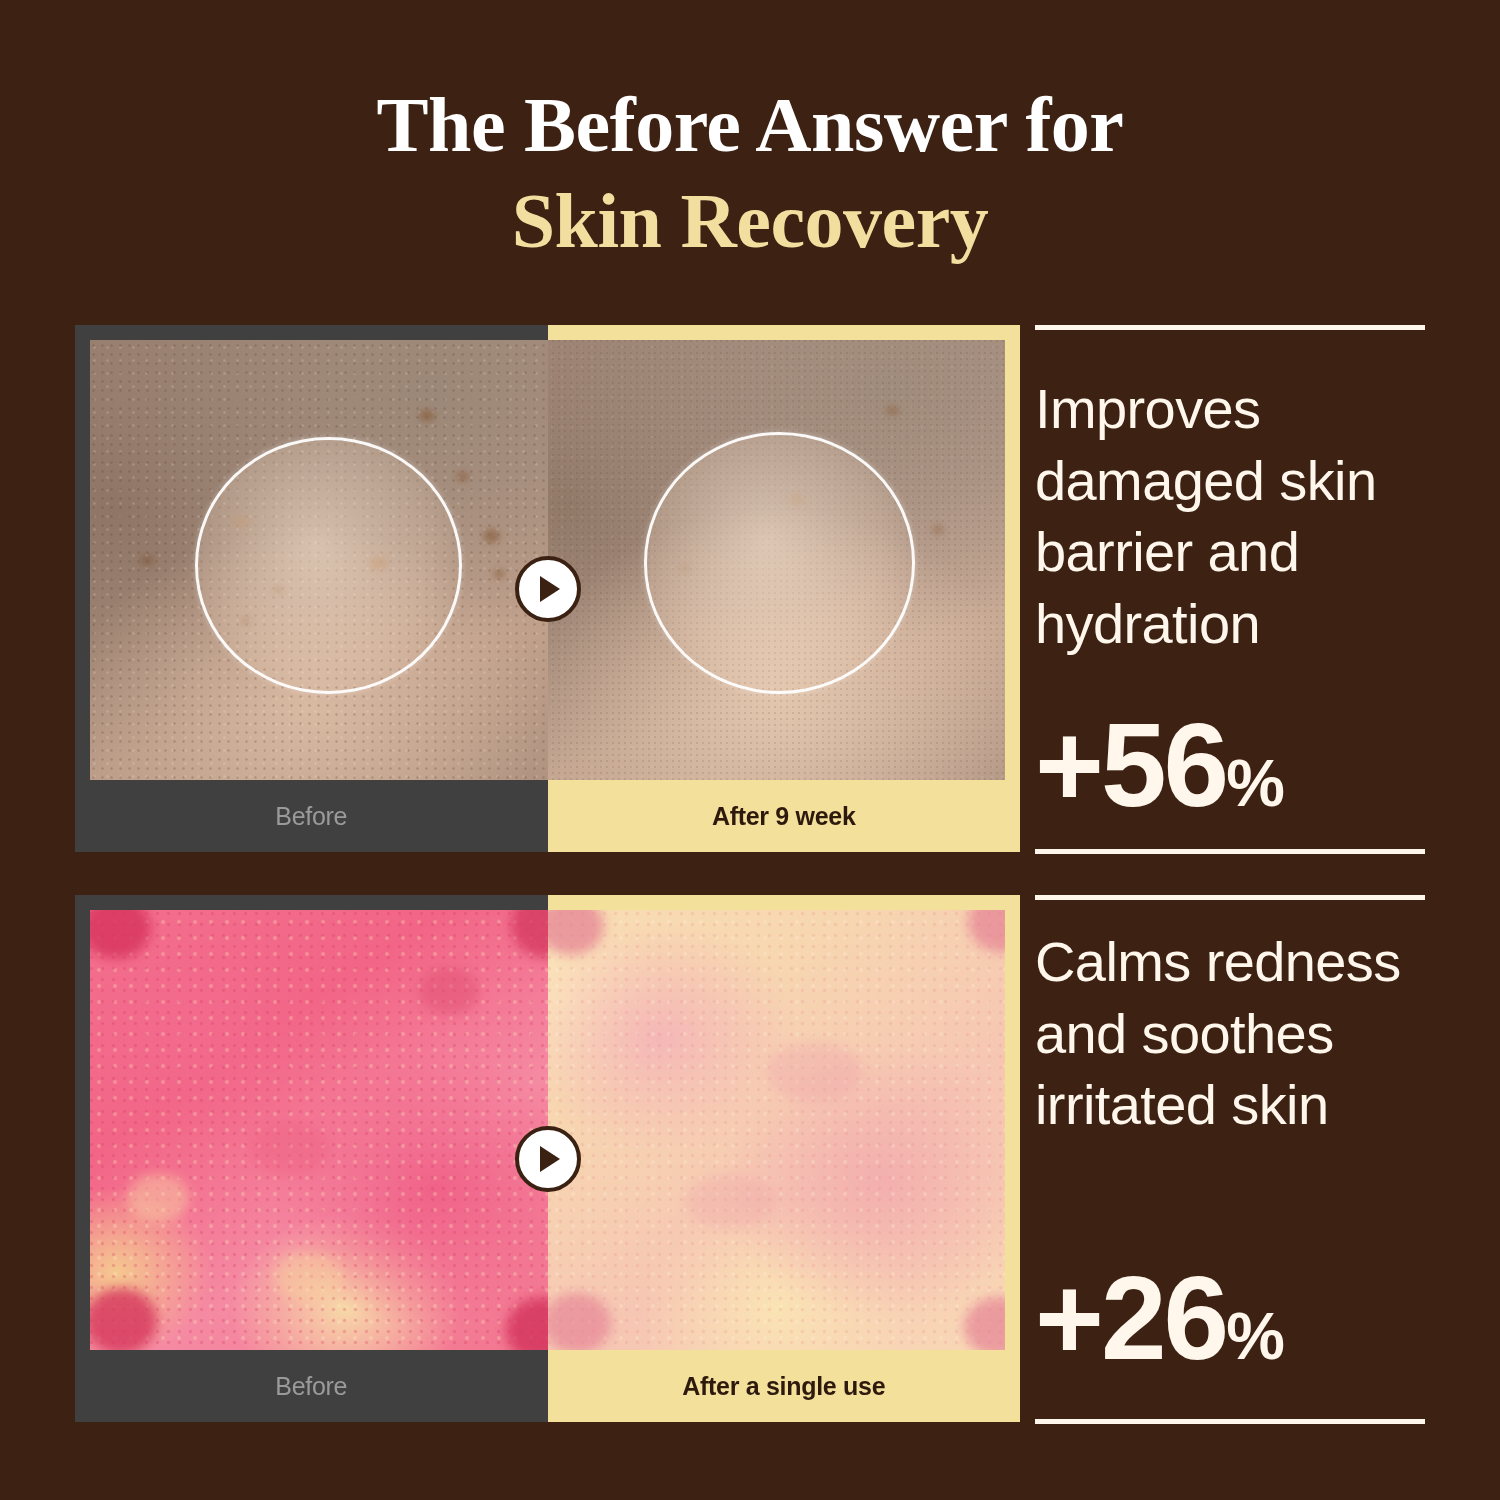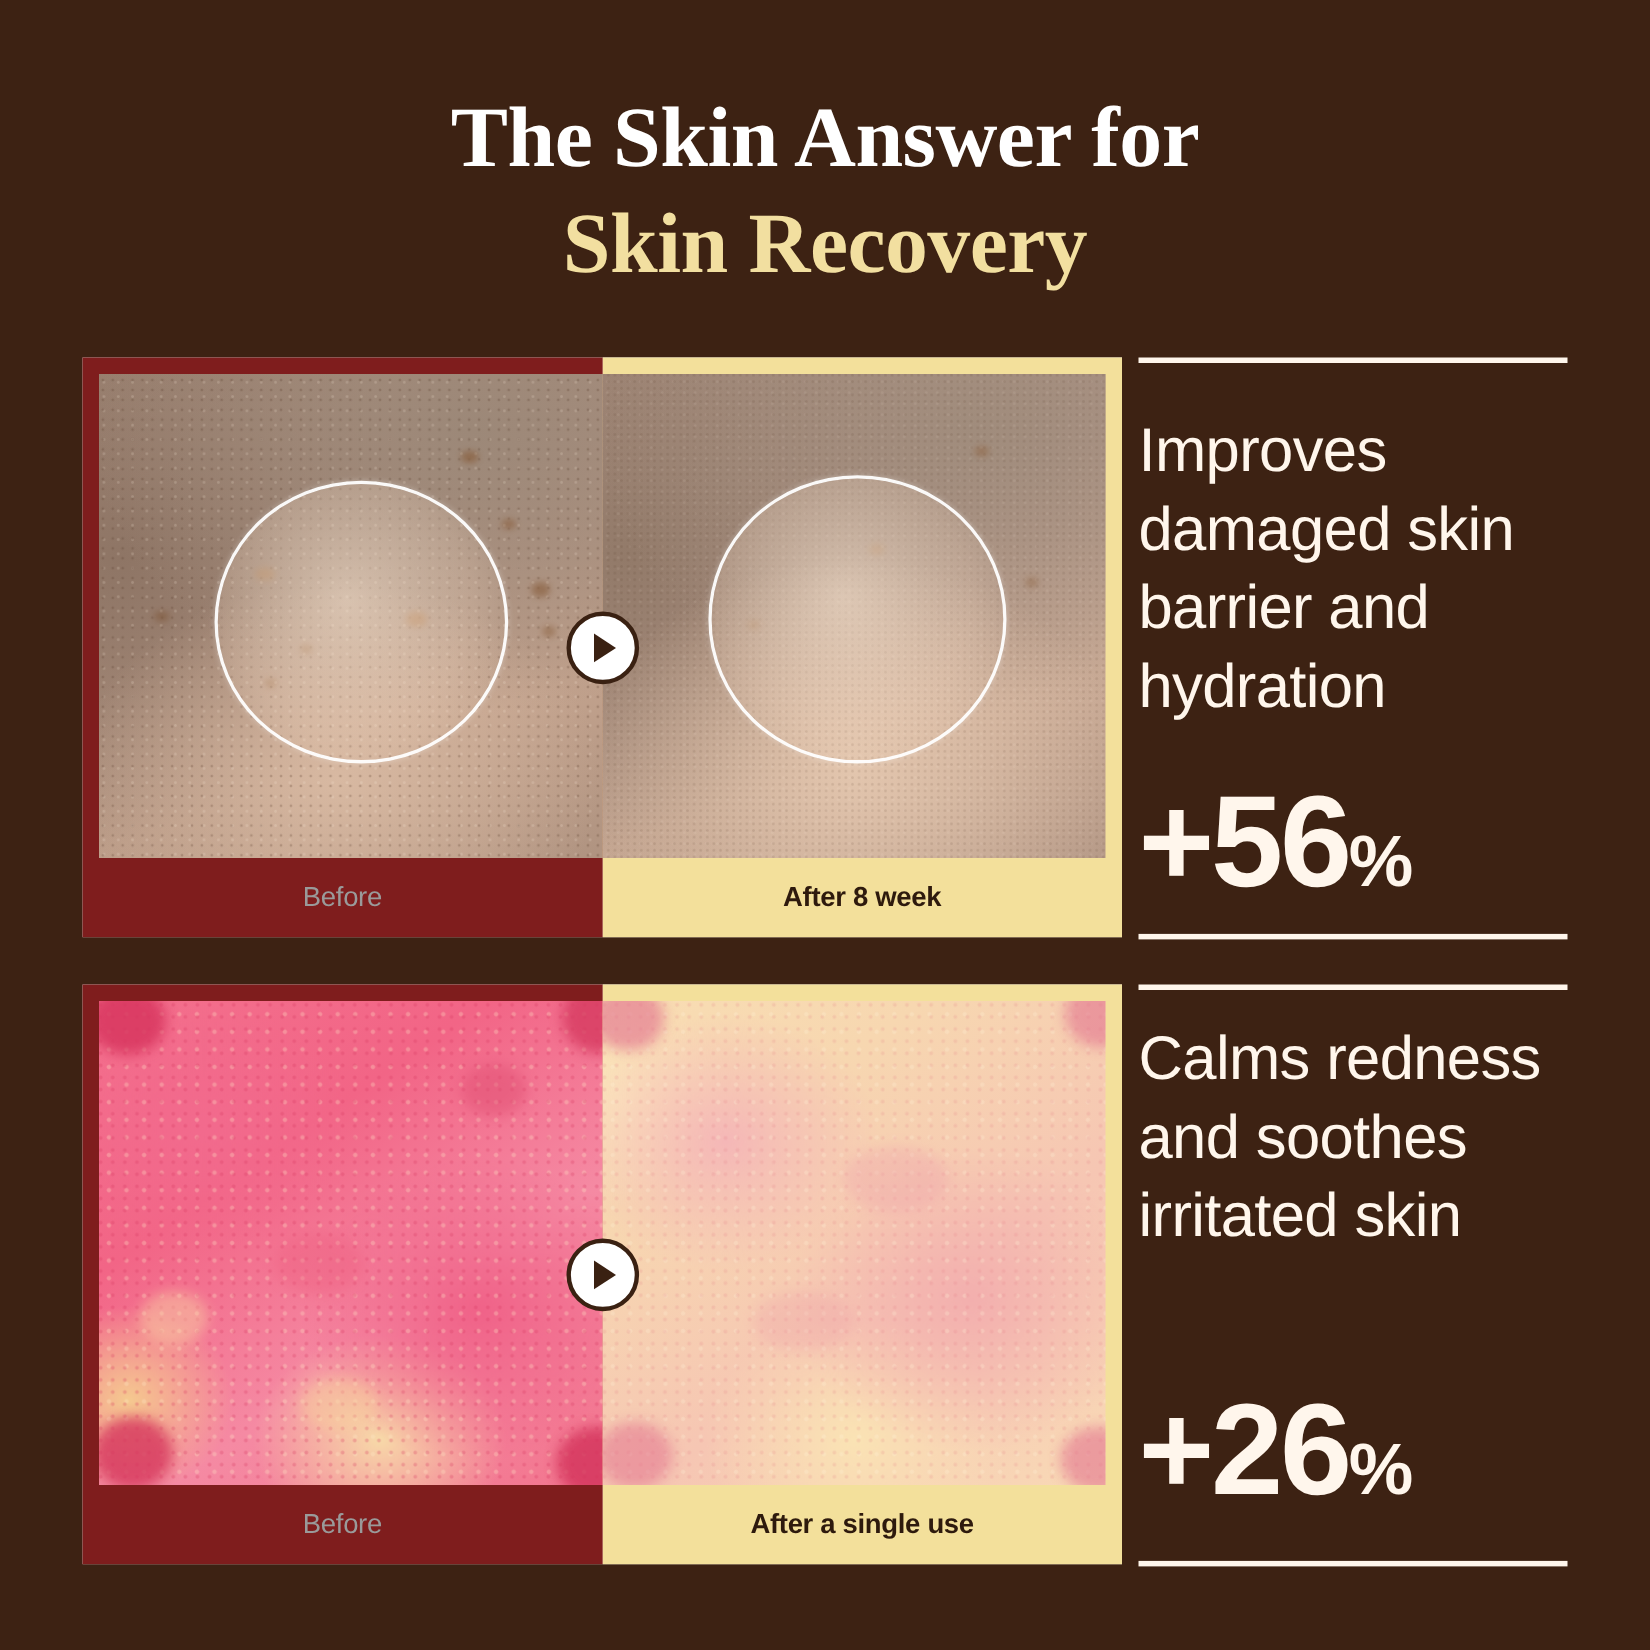--- a/index.html
+++ b/index.html
@@ -38,21 +38,21 @@
   #card-2{ top:895px; height:527px; }
 
   .pane{
     width:472.5px;
     height:100%;
     position:relative;
     display:flex;
     flex-direction:column;
     box-sizing:border-box;
   }
-  .pane-before{ background:#7f1d1d; }
+  .pane-before{ background:#404040; }
   .pane-after { background:#F3E09B; }
 
   .photo-wrap{
     flex:1 1 auto;
     position:relative;
     overflow:hidden;
     margin:15px;
     margin-bottom:0;
   }
   .pane-before .photo-wrap{ margin-right:0; }
@@ -224,21 +224,21 @@
     letter-spacing:-3px;
     white-space:nowrap;
   }
   .stat-num{ font-size:118px; }
   .stat-pct{ font-size:66px; letter-spacing:-1px; }
 </style>
 </head>
 <body>
 
 <div class="title-block">
-  <div class="title-line title-line-1">The Skin Answer for</div>
+  <div class="title-line title-line-1">The Before Answer for</div>
   <div class="title-line title-line-2">Skin Recovery</div>
 </div>
 
 <div class="card" id="card-1">
 
   <div class="pane pane-before">
     <div class="photo-wrap">
       <div class="photo">
         <div class="skin-base"></div>
         <div class="skin-pores"></div>
@@ -266,21 +266,21 @@
         <div class="skin-pores fine"></div>
         <div class="spot" style="left:74%;top:15%;width:13px;height:9px;background:#8E6544;opacity:.6;"></div>
         <div class="spot" style="left:84%;top:42%;width:12px;height:9px;background:#906746;opacity:.5;"></div>
         <div class="spot" style="left:53%;top:35%;width:14px;height:11px;background:#A87C55;opacity:.5;"></div>
         <div class="spot" style="left:29%;top:51%;width:11px;height:8px;background:#A2764F;opacity:.45;"></div>
         <div class="hl-circle c2">
           <div class="hl-inner-light" style="position:absolute;inset:0;"></div>
         </div>
       </div>
     </div>
-    <div class="caption caption-after">After 8 week</div>
+    <div class="caption caption-after">After 9 week</div>
   </div>
 
   <div class="play-btn">
     <div class="play-tri"></div>
   </div>
 </div>
 
 <div class="card" id="card-2">
 
   <div class="pane pane-before">

